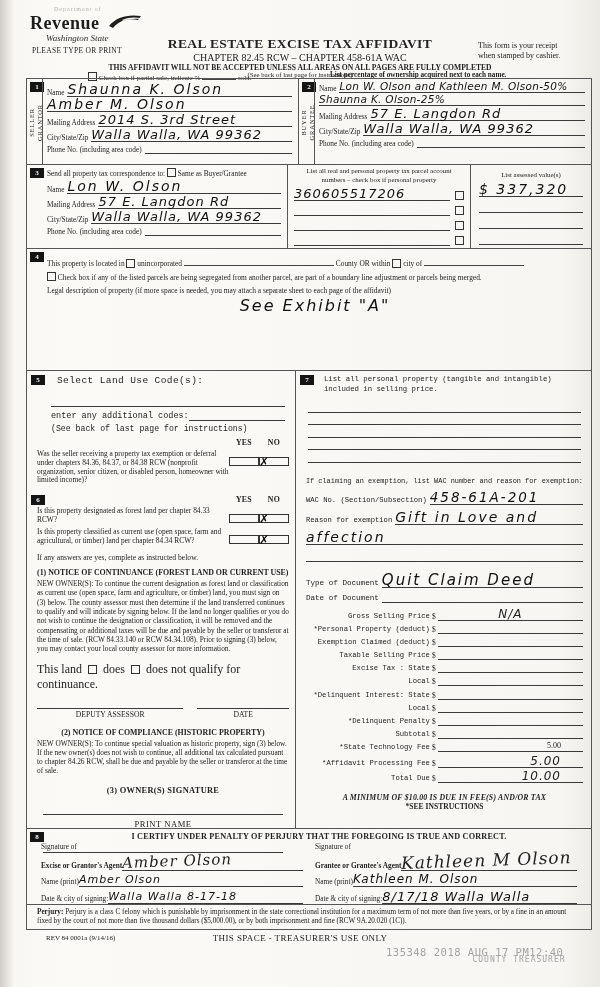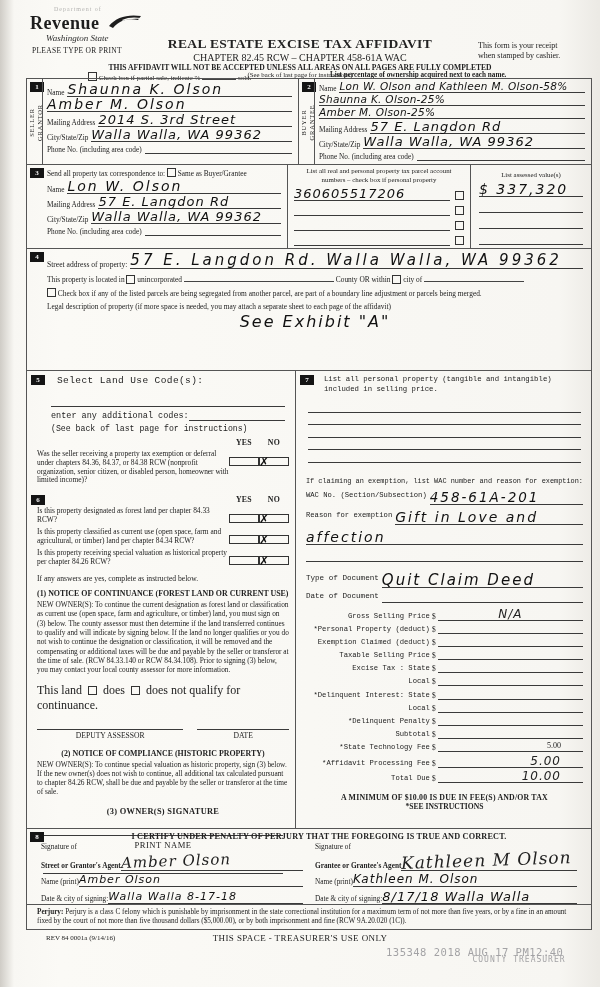--- a/index.html
+++ b/index.html
@@ -104,29 +104,29 @@
   .center { text-align:center; }
   .ownsig { font-size:8.4px; font-weight:bold; text-align:center; margin-top:10px; letter-spacing:.3px; }
   .pnline { border-bottom:.9px solid #3a3a3a; height:12px; margin:8px 6px 0 6px; }
   .pname { text-align:center; font-size:8.6px; margin-top:4px; letter-spacing:.5px; }
 
   
   .s7head { font-size:7.3px; line-height:9.5px; margin-left:18px; }
   .s7lines { margin:6px 2px 0 2px; }
   .s7line { border-bottom:.9px solid #3a3a3a; height:12.5px; }
   .claim { font-size:6.9px; margin-top:14px; white-space:nowrap; }
-  .wacrow { display:flex; align-items:flex-start; margin-top:6px; }
+  .wacrow { display:flex; align-items:flex-end; margin-top:6px; }
   .wacrow .lbl { font-size:7.2px; }
   .feerow { display:flex; align-items:flex-end; margin-top:2.2px; }
   .feelbl { width:124px; text-align:right; font-size:7.2px; white-space:nowrap; line-height:9px; }
   .dollar { font-size:7.4px; padding:0 2px; }
   .feeval { flex:1; border-bottom:.9px solid #3a3a3a; min-height:11px; font-size:8px; text-align:right; padding-right:22px; }
   .feeval.hwv { font-family:"DejaVu Sans",sans-serif; font-style:italic; font-size:12px; line-height:12px; letter-spacing:1px; }
   .feeval.ctr { text-align:center; padding-right:0; }
-  .minnote { font-size:7.8px; font-weight:bold; text-align:center; margin-top:10px; letter-spacing:.2px; }
+  .minnote { font-size:7.8px; font-weight:bold; text-align:center; margin-top:10px; letter-spacing:.2px;font-style:italic; }
   .minnote2 { font-size:7.6px; font-weight:bold; text-align:center; }
 
   
   .certify { text-align:center; font-size:8.2px; font-weight:bold; letter-spacing:.2px; margin-left:20px; }
   .sigcols { display:flex; margin-top:2px; }
   .sigcol { flex:1; padding:0 6px; }
   .sglab { font-size:7.3px; line-height:8.6px; }
   .sigrow { display:flex; align-items:flex-end; }
   .sigval { flex:1; border-bottom:.9px solid #3a3a3a; min-height:12px; }
   .sig { font-family:"DejaVu Serif", serif; font-style:italic; font-size:15px; line-height:14px; letter-spacing:1px; display:inline-block; transform:rotate(-2deg); white-space:nowrap; }
@@ -210,27 +210,24 @@
         <span class="numbox numcorner">2</span>
         <div class="sidestrip">
           <div class="sidetext">
             <div>BUYER</div>
             <div>GRANTEE</div>
           </div>
         </div>
         <div class="fields" style="top:2px;">
           <div class="fl">
               <span class="lbl">Name</span>
-              <span class="val hw hw-sm">Lon W. Olson and Kathleen M. Olson-58%</span>
+              <span class="val hw hw-sm">Lon W. Olson and Kathleen M. Olson-50%</span>
             </div>
           <div class="fl">
               <span class="val hw hw-sm">Shaunna K. Olson-25%</span>
-            </div>
-          <div class="fl">
-              <span class="val hw hw-sm">Amber M. Olson-25%</span>
             </div>
           <div class="fl">
               <span class="lbl">Mailing Address</span>
               <span class="val hw">57 E. Langdon Rd</span>
             </div>
           <div class="fl">
               <span class="lbl">City/State/Zip</span>
               <span class="val hw">Walla Walla, WA 99362</span>
             </div>
           <div class="fl">
@@ -289,24 +286,20 @@
         <div class="colhead" style="margin-top:4px;">List assessed value(s)</div>
         <div class="vline hw" style="font-size:14px; letter-spacing:2px;">$ 337,320</div>
         <div class="vline"></div>
         <div class="vline"></div>
         <div class="vline"></div>
       </div>
     </div>
 
     <div class="blk s4">
       <span class="numbox numcorner">4</span>
-      <div class="s4row">
-        <span class="lbl" style="font-size:7.6px;">Street address of property:</span>
-        <span class="val hw" style="font-size:15px; letter-spacing:3px; line-height:15px;">57 E. Langdon Rd. Walla Walla, WA 99362</span>
-      </div>
       <div class="s4small">
         <span>This property is located in</span>
         <span class="cb"></span>
         <span>unincorporated</span>
         <span class="inlineline" style="width:150px;"></span>
         <span>County OR  within</span>
         <span class="cb"></span>
         <span>city of</span>
         <span class="inlineline" style="width:100px;"></span>
       </div>
@@ -349,27 +342,20 @@
             </div>
           <div class="qrow">
             <div class="qtext">Is this property designated as forest land per chapter 84.33 RCW?</div>
             <div class="qboxes">
                 <span><span class="cb"></span></span>
                 <span><span class="cb ck"></span></span>
               </div>
           </div>
           <div class="qrow">
             <div class="qtext">Is this property classified as current use (open space, farm and agricultural, or timber) land per chapter 84.34 RCW?</div>
-            <div class="qboxes">
-                <span><span class="cb"></span></span>
-                <span><span class="cb ck"></span></span>
-              </div>
-          </div>
-          <div class="qrow">
-            <div class="qtext">Is this property receiving special valuation as historical property per chapter 84.26 RCW?</div>
             <div class="qboxes">
                 <span><span class="cb"></span></span>
                 <span><span class="cb ck"></span></span>
               </div>
           </div>
           <div class="ifyes">If any answers are yes, complete as instructed below.</div>
           <div class="ntitle">(1) NOTICE OF CONTINUANCE  (FOREST LAND OR CURRENT USE)</div>
           <div class="nbody">NEW OWNER(S): To continue the current designation as forest land or classification as current use (open space, farm and agriculture, or timber) land, you must sign on (3) below. The county assessor must then determine if the land transferred continues to qualify and will indicate by signing below. If the land no longer qualifies or you do not wish to continue the designation or classification, it will be removed and the compensating or additional taxes will be due and payable by the seller or transferor at the time of sale. (RCW 84.33.140 or RCW 84.34.108). Prior to signing (3) below, you may contact your local county assessor for more information.</div>
           <div class="thisland">
             <span>This land</span>
@@ -498,21 +484,21 @@
       </div>
     </div>
 
     <div class="blk s8">
       <span class="numbox numcorner">8</span>
       <div class="certify">I CERTIFY UNDER PENALTY OF PERJURY THAT THE FOREGOING IS TRUE AND CORRECT.</div>
       <div class="sigcols">
         <div class="sigcol">
           <div class="sglab">Signature of</div>
           <div class="sigrow">
-            <span class="sglab" style="font-weight:bold;">Street or Grantor's Agent</span>
+            <span class="sglab" style="font-weight:bold;">Excise or Grantor's Agent</span>
             <span class="sigval"><span class="sig">Amber Olson</span></span>
           </div>
           <div class="sigrow" style="margin-top:2px;">
             <span class="sglab">Name (print)</span>
             <span class="sigval hw" style="font-size:11px;">Amber  Olson</span>
           </div>
           <div class="sigrow" style="margin-top:3px;">
             <span class="sglab">Date &amp; city of signing:</span>
             <span class="sigval hw" style="font-size:11px;">Walla Walla    8-17-18</span>
           </div>

